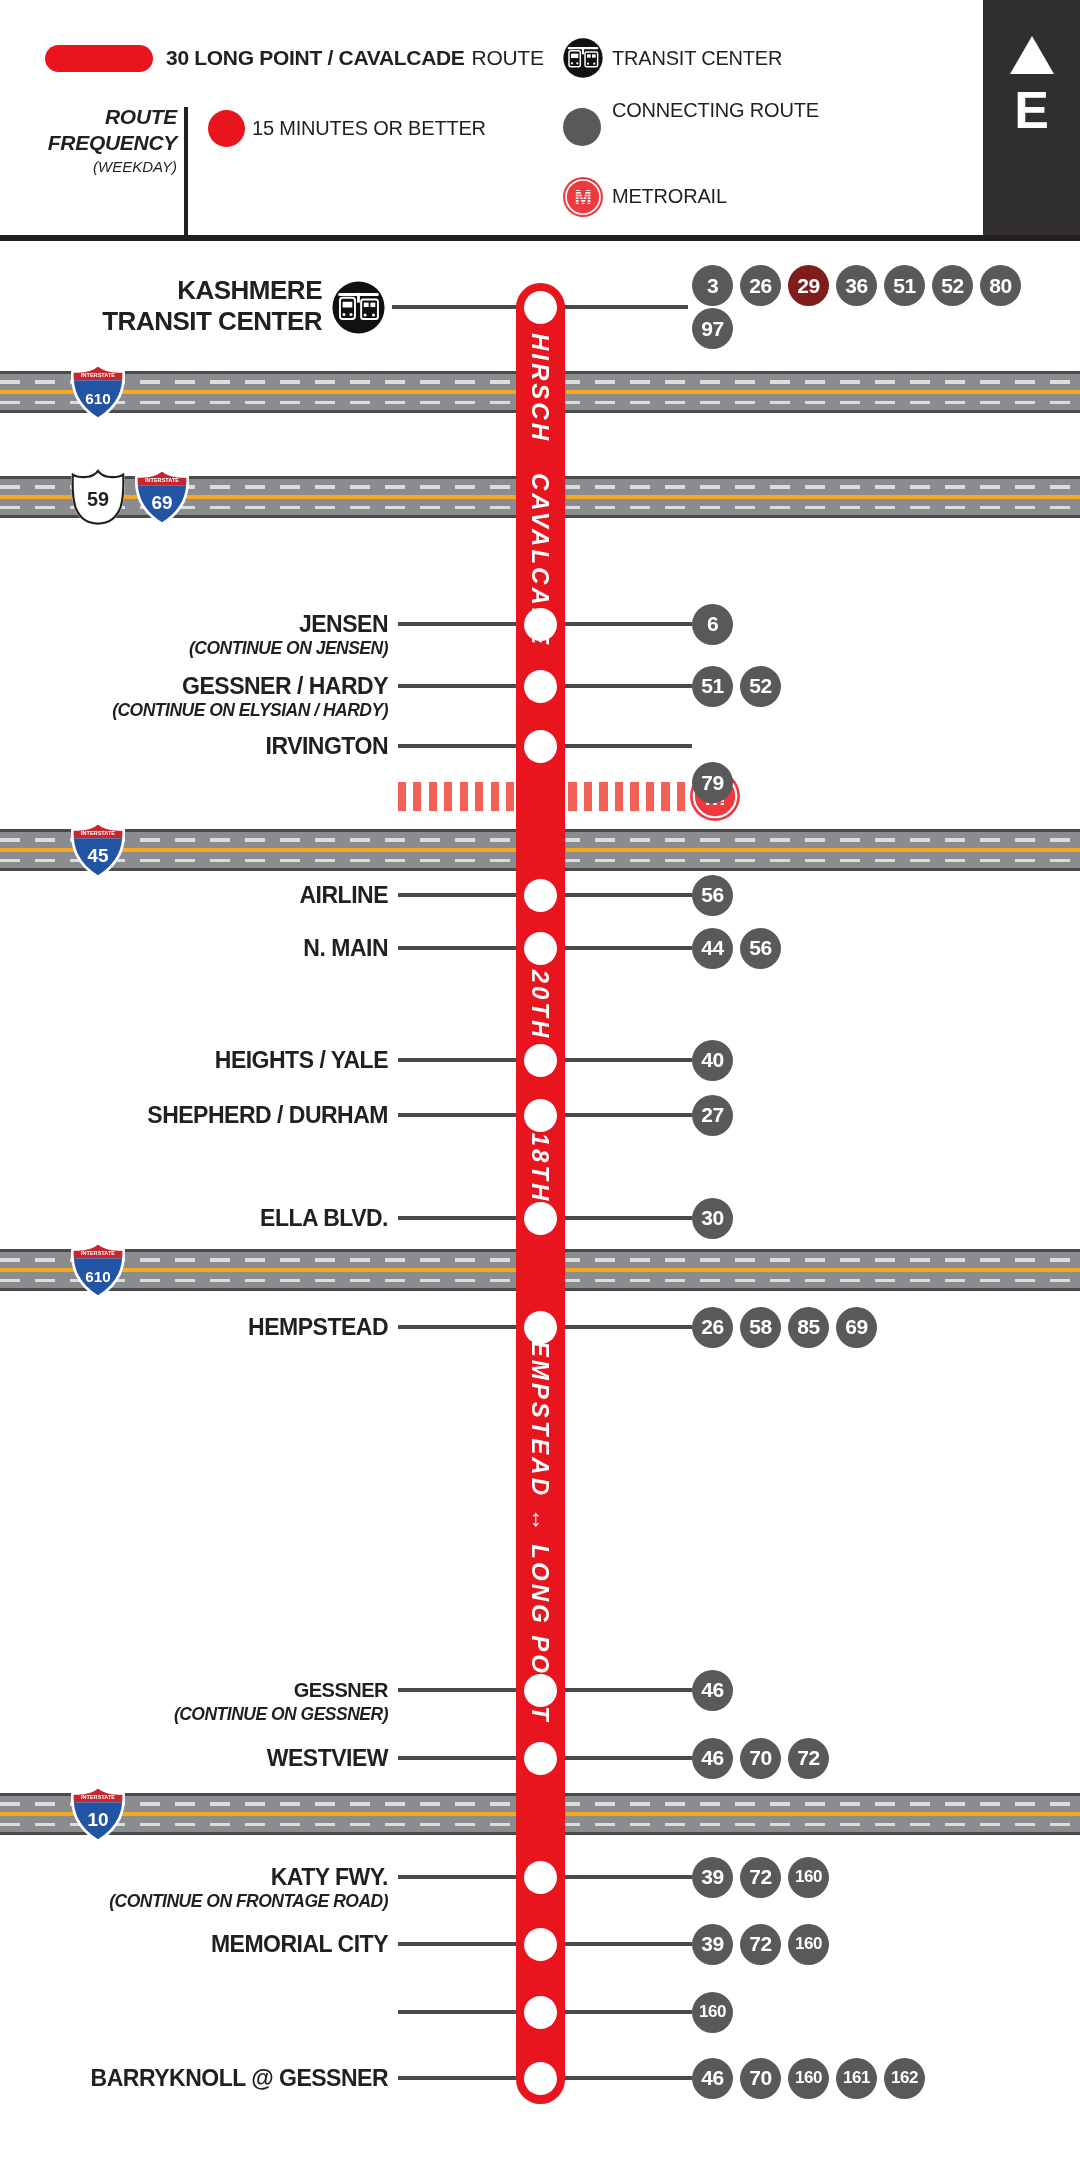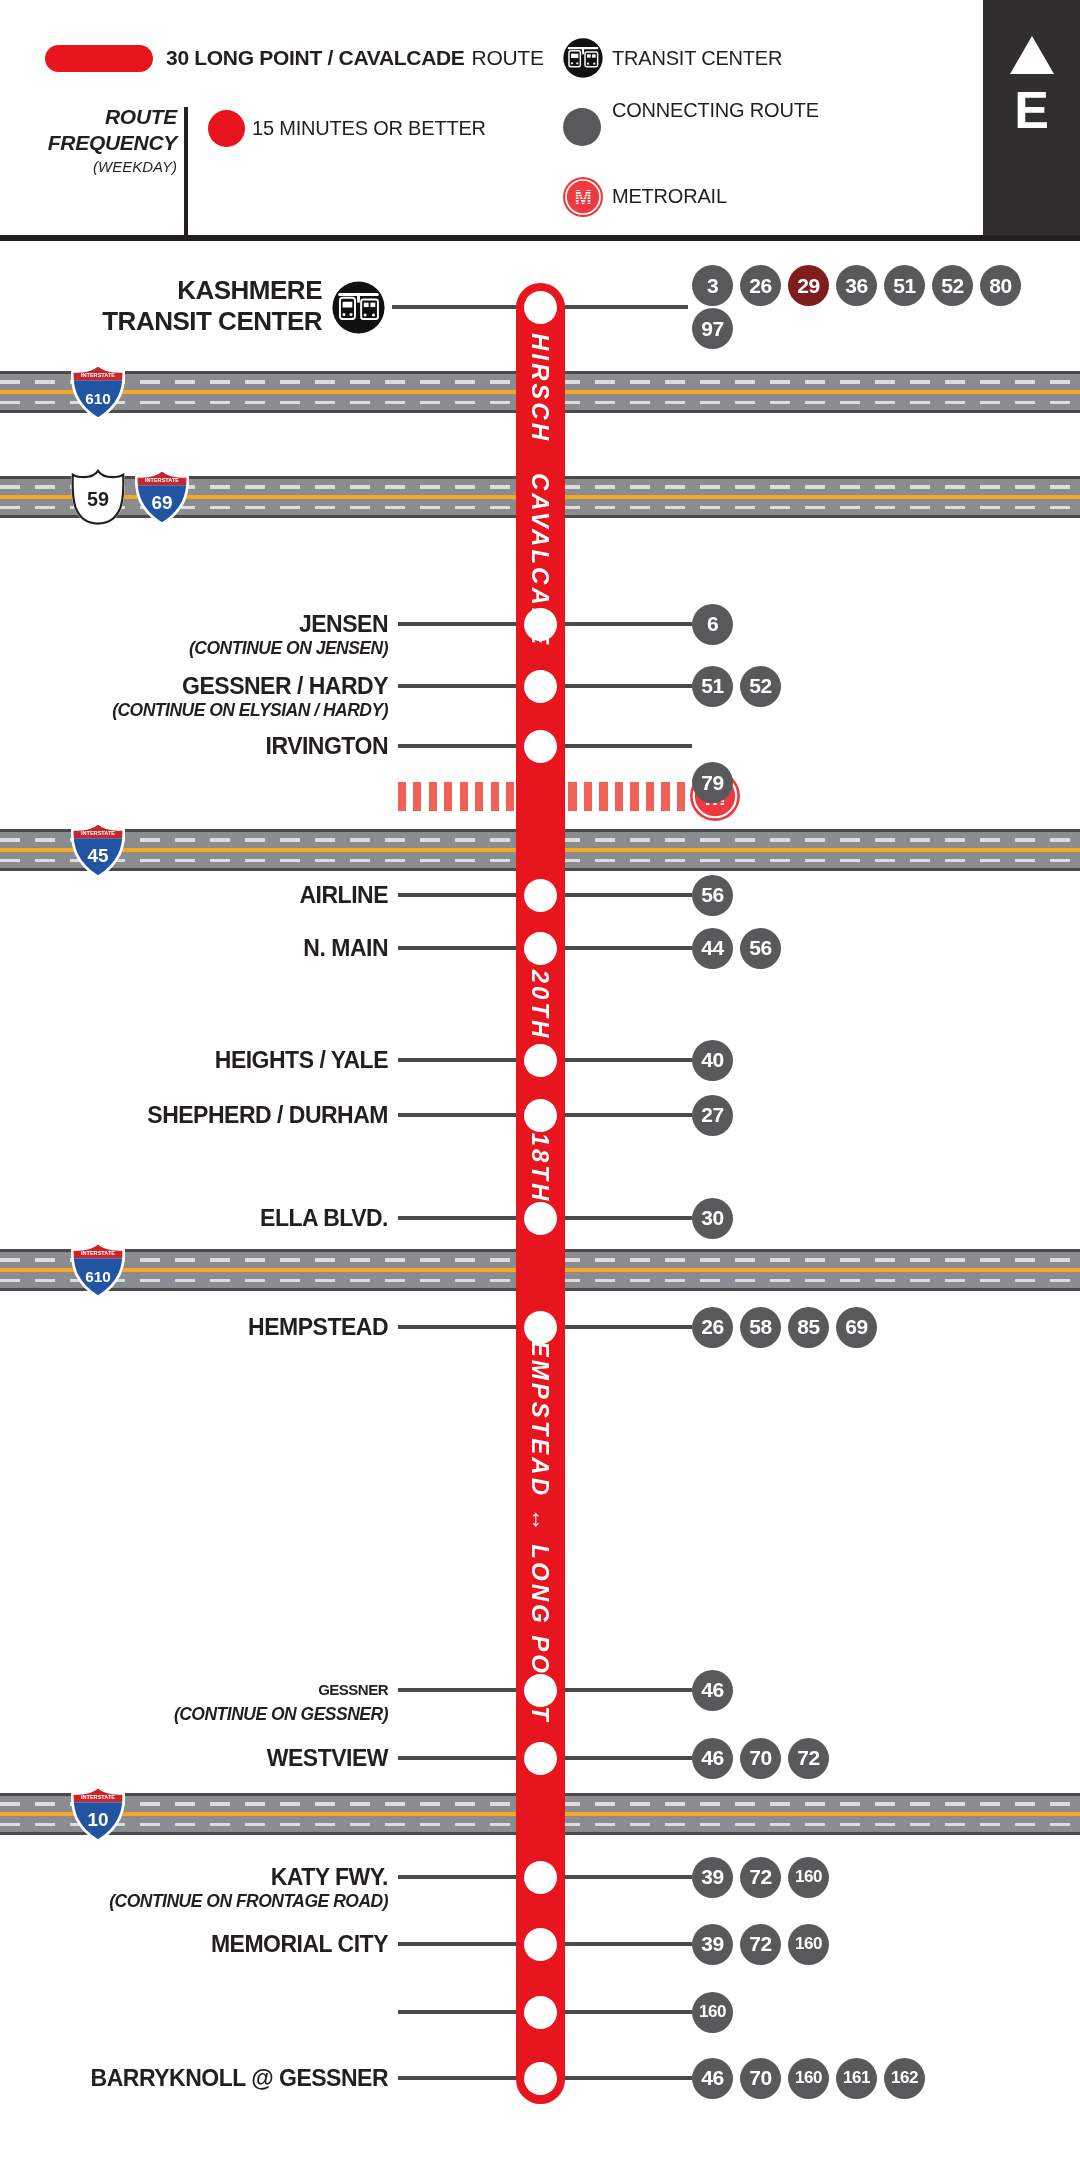--- a/index.html
+++ b/index.html
@@ -238,21 +238,21 @@
       <div style="position: absolute; left: 523.5px; top: 1201.5px; width: 33px; height: 33px; border-radius: 50%; background: rgb(255, 255, 255); z-index: 5;"></div>
       <div style="position: absolute; left: 692px; top: 1197.5px; width: 41px; height: 41px; border-radius: 50%; background: rgb(88, 89, 91); color: rgb(255, 255, 255); font-weight: bold; font-size: 21px; letter-spacing: -0.5px; z-index: 4; display: flex; align-items: center; justify-content: center;">30</div>
       <div style="position: absolute; left: 398px; top: 1325.4px; width: 294px; height: 3.2px; background: rgb(74, 74, 76); z-index: 2;"></div>
       <div style="position: absolute; right: 692px; top: 1313px; text-align: right; font-weight: bold; font-size: 23px; line-height: 28px; color: rgb(35, 31, 32); z-index: 4; white-space: nowrap; letter-spacing: -0.5px;">HEMPSTEAD</div>
       <div style="position: absolute; left: 523.5px; top: 1310.5px; width: 33px; height: 33px; border-radius: 50%; background: rgb(255, 255, 255); z-index: 5;"></div>
       <div style="position: absolute; left: 692px; top: 1306.5px; width: 41px; height: 41px; border-radius: 50%; background: rgb(88, 89, 91); color: rgb(255, 255, 255); font-weight: bold; font-size: 21px; letter-spacing: -0.5px; z-index: 4; display: flex; align-items: center; justify-content: center;">26</div>
       <div style="position: absolute; left: 740px; top: 1306.5px; width: 41px; height: 41px; border-radius: 50%; background: rgb(88, 89, 91); color: rgb(255, 255, 255); font-weight: bold; font-size: 21px; letter-spacing: -0.5px; z-index: 4; display: flex; align-items: center; justify-content: center;">58</div>
       <div style="position: absolute; left: 788px; top: 1306.5px; width: 41px; height: 41px; border-radius: 50%; background: rgb(88, 89, 91); color: rgb(255, 255, 255); font-weight: bold; font-size: 21px; letter-spacing: -0.5px; z-index: 4; display: flex; align-items: center; justify-content: center;">85</div>
       <div style="position: absolute; left: 836px; top: 1306.5px; width: 41px; height: 41px; border-radius: 50%; background: rgb(88, 89, 91); color: rgb(255, 255, 255); font-weight: bold; font-size: 21px; letter-spacing: -0.5px; z-index: 4; display: flex; align-items: center; justify-content: center;">69</div>
       <div style="position: absolute; left: 398px; top: 1688.4px; width: 294px; height: 3.2px; background: rgb(74, 74, 76); z-index: 2;"></div>
-      <div style="position: absolute; right: 692px; top: 1676px; text-align: right; font-weight: bold; font-size: 15px; line-height: 28px; color: rgb(35, 31, 32); z-index: 4; white-space: nowrap; letter-spacing: -0.5px;">GESSNER</div>
+      <div style="position: absolute; right: 692px; top: 1676px; text-align: right; font-weight: bold; font-size: 20px; line-height: 28px; color: rgb(35, 31, 32); z-index: 4; white-space: nowrap; letter-spacing: -0.5px;">GESSNER</div>
       <div style="position: absolute; right: 692px; top: 1704px; text-align: right; font-weight: bold; font-style: italic; font-size: 17.5px; color: rgb(35, 31, 32); z-index: 4; white-space: nowrap; letter-spacing: -0.5px;">(CONTINUE ON GESSNER)</div>
       <div style="position: absolute; left: 523.5px; top: 1673.5px; width: 33px; height: 33px; border-radius: 50%; background: rgb(255, 255, 255); z-index: 5;"></div>
       <div style="position: absolute; left: 692px; top: 1669.5px; width: 41px; height: 41px; border-radius: 50%; background: rgb(88, 89, 91); color: rgb(255, 255, 255); font-weight: bold; font-size: 21px; letter-spacing: -0.5px; z-index: 4; display: flex; align-items: center; justify-content: center;">46</div>
       <div style="position: absolute; left: 398px; top: 1756.4px; width: 294px; height: 3.2px; background: rgb(74, 74, 76); z-index: 2;"></div>
       <div style="position: absolute; right: 692px; top: 1744px; text-align: right; font-weight: bold; font-size: 23px; line-height: 28px; color: rgb(35, 31, 32); z-index: 4; white-space: nowrap; letter-spacing: -0.5px;">WESTVIEW</div>
       <div style="position: absolute; left: 523.5px; top: 1741.5px; width: 33px; height: 33px; border-radius: 50%; background: rgb(255, 255, 255); z-index: 5;"></div>
       <div style="position: absolute; left: 692px; top: 1737.5px; width: 41px; height: 41px; border-radius: 50%; background: rgb(88, 89, 91); color: rgb(255, 255, 255); font-weight: bold; font-size: 21px; letter-spacing: -0.5px; z-index: 4; display: flex; align-items: center; justify-content: center;">46</div>
       <div style="position: absolute; left: 740px; top: 1737.5px; width: 41px; height: 41px; border-radius: 50%; background: rgb(88, 89, 91); color: rgb(255, 255, 255); font-weight: bold; font-size: 21px; letter-spacing: -0.5px; z-index: 4; display: flex; align-items: center; justify-content: center;">70</div>
       <div style="position: absolute; left: 788px; top: 1737.5px; width: 41px; height: 41px; border-radius: 50%; background: rgb(88, 89, 91); color: rgb(255, 255, 255); font-weight: bold; font-size: 21px; letter-spacing: -0.5px; z-index: 4; display: flex; align-items: center; justify-content: center;">72</div>
       <div style="position: absolute; left: 398px; top: 1875.4px; width: 294px; height: 3.2px; background: rgb(74, 74, 76); z-index: 2;"></div>

